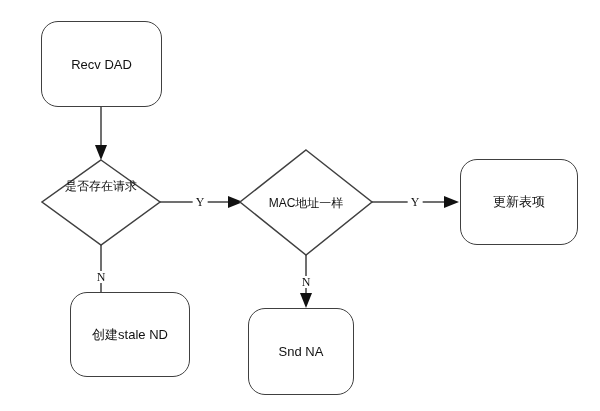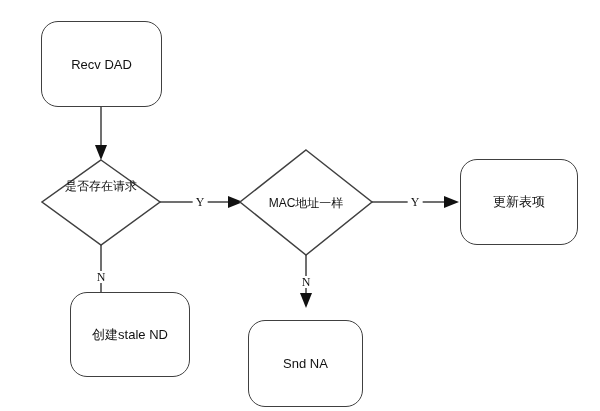--- a/index.html
+++ b/index.html
@@ -80,21 +80,21 @@
   </div>
 
   <div class="node" style="left:460px; top:159px; width:118px; height:86px;">
     <span>更新表项</span>
   </div>
 
   <div class="node" style="left:42px; top:292px; width:120px; height:85px;margin-left:28px;">
     <span>创建stale ND</span>
   </div>
 
-  <div class="node" style="left:248px; top:308px; width:115px; height:87px;margin-top:12px;">
+  <div class="node" style="left:248px; top:308px; width:106px; height:87px;">
     <span>Snd NA</span>
   </div>
 
   <div class="diamond-label" style="left:101px; top:186px;">
     <div>是否存在请求</div>
   </div>
 
   <div class="diamond-label" style="left:306px; top:203px;">MAC地址一样</div>
 
   <div class="edge-label" style="left:200px; top:202px;">Y</div>

